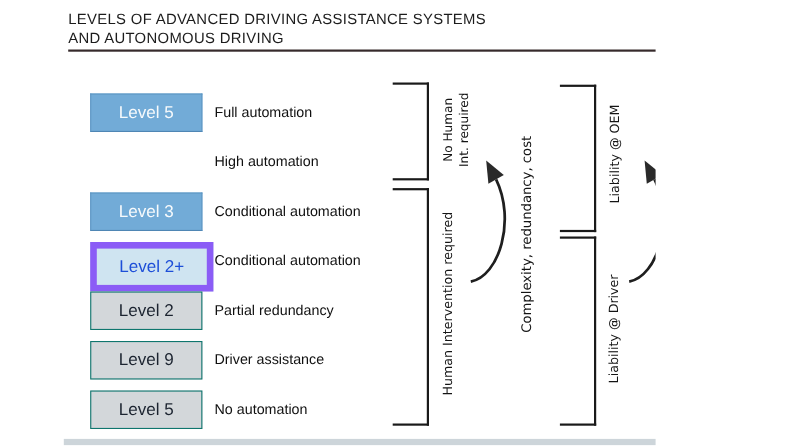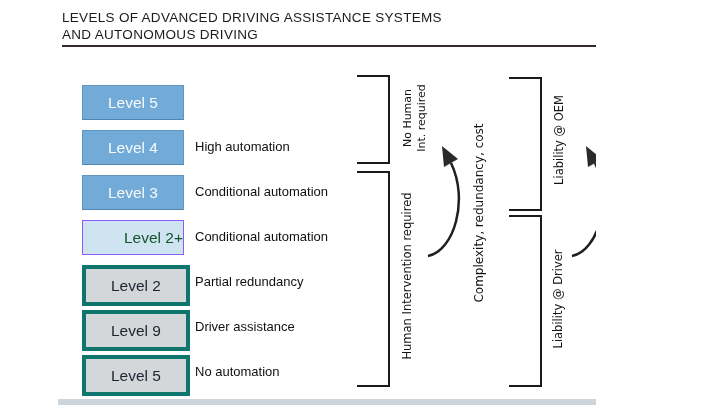--- a/index.html
+++ b/index.html
@@ -13,22 +13,22 @@
   }
   .title-rule{
     position:absolute;left:62px;top:45px;width:590px;height:2px;background:#362a2b;
   }
   .level-box{
     position:absolute;left:82px;width:100px;height:33px;
     display:flex;align-items:center;justify-content:center;
     font-size:15.5px;
   }
   .tier-blue{background:#72abd7;border:1px solid #5e97c4;border-bottom-color:#4f86b4;color:#f7fafc;align-items:center;}
-  .tier-lightblue{background:#cfe4f1;border:1px solid #8b5cf6;color:#14532d;justify-content:flex-end;}
-  .tier-gray{background:#d3d7da;border:4px solid #0f766e;color:#1c2430;}
+  .tier-lightblue{background:#cfe4f1;border:6px solid #8b5cf6;color:#1d4ed8;}
+  .tier-gray{background:#d3d7da;border:1px solid #0f766e;color:#1c2430;}
   .level-desc{
     position:absolute;left:195px;width:180px;height:33px;
     display:flex;align-items:center;
     font-size:13px;color:#101010;
   }
   .bracket{position:absolute;border:2px solid #1a1a1a;border-left:none;}
   .vlabel{
     position:absolute;transform:rotate(-90deg);transform-origin:center;
     font-family:"DejaVu Sans",sans-serif;color:#141414;
     text-align:center;white-space:nowrap;
@@ -48,39 +48,37 @@
 
   <div class="title">
     <div>LEVELS OF ADVANCED DRIVING ASSISTANCE SYSTEMS</div>
     <div>AND AUTONOMOUS DRIVING</div>
   </div>
   <div class="title-rule"></div>
 
   <div class="level-box tier-blue" style="top:85px">
       <span>Level 5</span>
     </div>
-  <div class="level-box tier-blue" style="top:130px">
-      <span>Level 4</span>
-    </div>
   <div class="level-box tier-blue" style="top:175px">
       <span>Level 3</span>
     </div>
   <div class="level-box tier-lightblue" style="top:220px">
       <span>Level 2+</span>
     </div>
   <div class="level-box tier-gray" style="top:265px">
       <span>Level 2</span>
     </div>
   <div class="level-box tier-gray" style="top:310px">
       <span>Level 9</span>
     </div>
   <div class="level-box tier-gray" style="top:355px">
       <span>Level 5</span>
     </div>
 
+  <div class="level-desc" style="top:85px">Full automation</div>
   <div class="level-desc" style="top:130px">High automation</div>
   <div class="level-desc" style="top:175px">Conditional automation</div>
   <div class="level-desc" style="top:220px">Conditional automation</div>
   <div class="level-desc" style="top:265px">Partial redundancy</div>
   <div class="level-desc" style="top:310px">Driver assistance</div>
   <div class="level-desc" style="top:355px">No automation</div>
 
   <div class="bracket" style="left:357px;top:75px;width:31px;height:85px"></div>
   <div class="bracket" style="left:357px;top:171px;width:31px;height:212px"></div>
 

